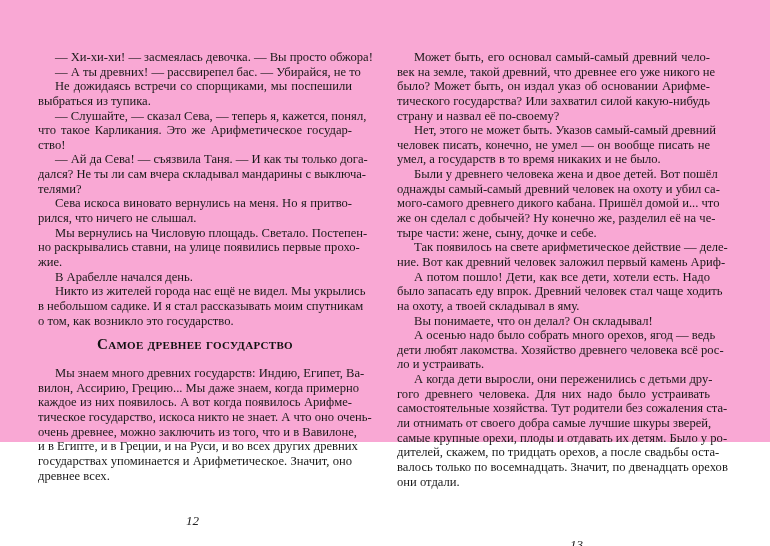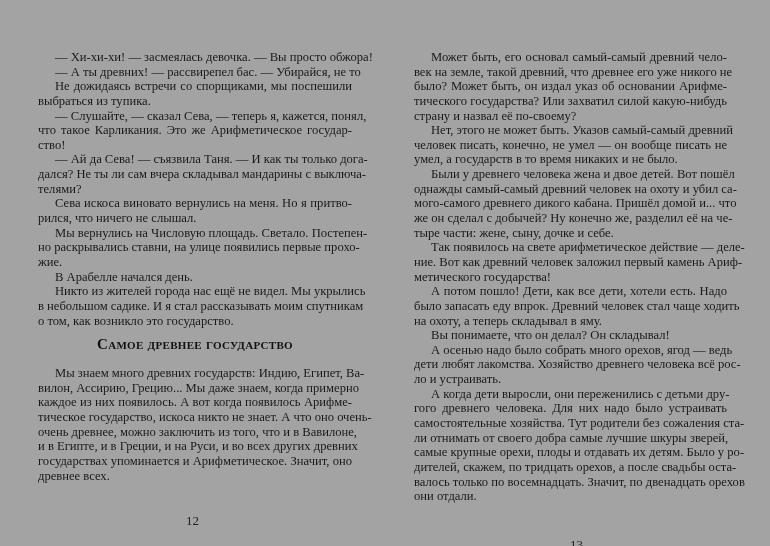--- a/index.html
+++ b/index.html
@@ -2,27 +2,27 @@
 <html><head>
 <meta charset="utf-8">
 <style>
   html, body { margin: 0; padding: 0; }
   body {
     width: 770px; height: 546px; overflow: hidden;
     background: #ffffff; position: relative;
     font-family: "Liberation Serif", "DejaVu Serif", serif;
     color: #1a1a1a;
   }
-  .spread { position: absolute; left: 0; top: 0; width: 770px; height: 546px; background: #a3a3a3; }
+  .spread { position: absolute; left: 0; top: 0; width: 770px; height: 442px; background: #f9a8d4; }
   .page { position: absolute; top: 0; height: 546px; }
   .page.left { left: 0; width: 385px; }
   .page.right { left: 385px; width: 385px; }
   .column { position: absolute; top: 50px; }
   .left .column { left: 38px; width: 314px; }
-  .right .column { left: 29px; width: 313px; }
+  .right .column { left: 12px; width: 313px; }
   .para { margin: 0; }
   .line {
     display: block;
     font-size: 12.6px;
     line-height: 14.65px;
     height: 14.65px;
     white-space: nowrap;
     text-align: justify;
     text-align-last: justify;
     overflow: visible;
@@ -33,21 +33,21 @@
     text-align: center;
     font-weight: bold;
     font-variant: small-caps;
     font-size: 15px;
     letter-spacing: 0.3px;
     margin: 7px 0 13px 0;
     line-height: 18px;
     color: #111;
   }
   .page-number {
-    position: absolute; top: 513px; font-size: 13px; line-height: 16px; color: #222;
+    position: absolute; top: 513px; font-size: 13px; line-height: 16px; color: #222; font-style: italic;
   }
   .left .page-number { left: 186px; }
   .right .page-number { left: 185px; margin-top: 24px; }
 </style>
 </head>
 <body>
 
 <div class="spread">
   <div class="page left">
     <div class="column">
@@ -125,26 +125,25 @@
           <div class="para">
             <span class="line first">Были у древнего человека жена и двое детей. Вот пошёл</span>
             <span class="line">однажды самый-самый древний человек на охоту и убил са-</span>
             <span class="line">мого-самого древнего дикого кабана. Пришёл домой и... что</span>
             <span class="line">же он сделал с добычей? Ну конечно же, разделил её на че-</span>
             <span class="line last">тыре части: жене, сыну, дочке и себе.</span>
           </div>
           <div class="para">
             <span class="line first">Так появилось на свете арифметическое действие — деле-</span>
             <span class="line">ние. Вот как древний человек заложил первый камень Ариф-</span>
-            <span class="line last">метического государства!</span>
           </div>
           <div class="para">
             <span class="line first">А потом пошло! Дети, как все дети, хотели есть. Надо</span>
             <span class="line">было запасать еду впрок. Древний человек стал чаще ходить</span>
-            <span class="line last">на охоту, а теперь складывал в яму.</span>
+            <span class="line last">на охоту, а твоей складывал в яму.</span>
           </div>
           <div class="para">
             <span class="line first last">Вы понимаете, что он делал? Он складывал!</span>
           </div>
           <div class="para">
             <span class="line first">А осенью надо было собрать много орехов, ягод — ведь</span>
             <span class="line">дети любят лакомства. Хозяйство древнего человека всё рос-</span>
             <span class="line last">ло и устраивать.</span>
           </div>
           <div class="para">

